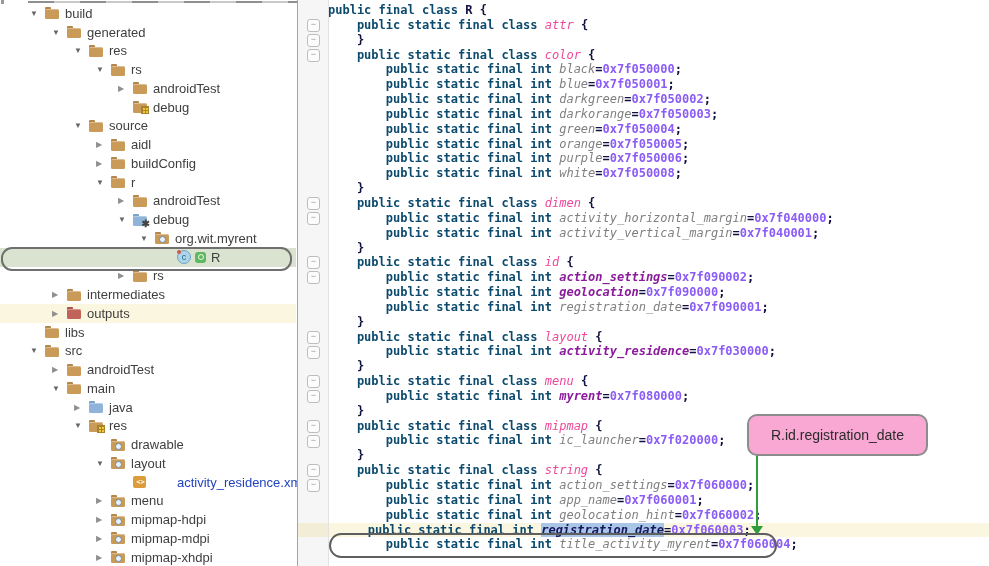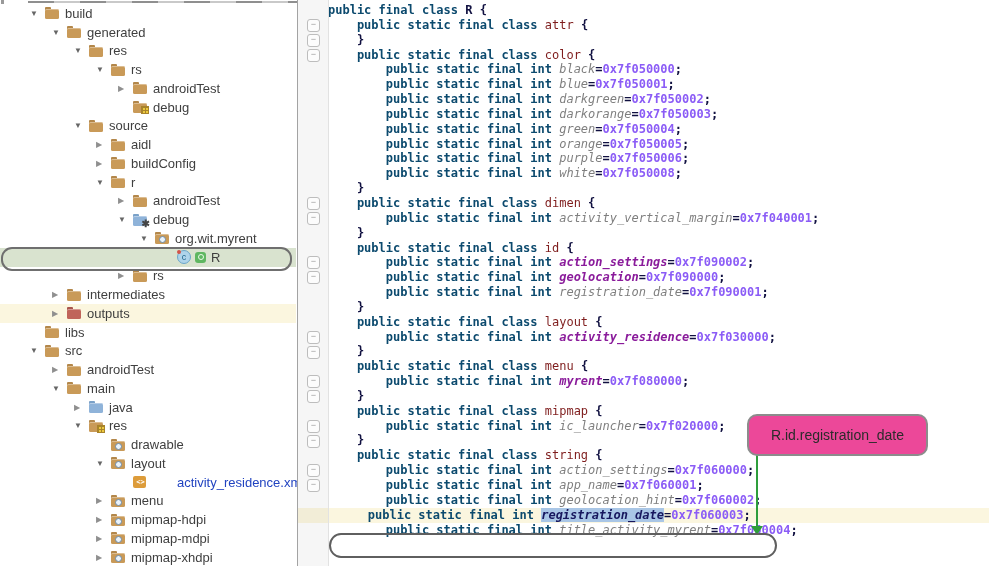--- a/index.html
+++ b/index.html
@@ -54,31 +54,31 @@
   
   #editor-panel{position:absolute;left:297px;top:0;right:0;bottom:0;background:#fff;border-left:1px solid #a3a3a3;}
   #gutter{position:absolute;left:0;top:0;width:30px;bottom:0;background:rgba(0,0,0,0.035);
           border-right:1px solid #e2e2e2;z-index:2;}
   .fold{position:absolute;left:9px;width:11px;height:11px;border:1px solid #bdbdbd;border-radius:3px;
         background:#fcfcfc;color:#9a9a9a;font-size:9px;line-height:9px;text-align:center;z-index:3;}
   #code{position:absolute;left:0;top:3px;right:0;font-family:"DejaVu Sans Mono",monospace;font-size:12px;}
   .code-line{height:14.85px;line-height:14.85px;white-space:pre;padding-left:30px;}
   .code-line.hl{background:#fbf6df;padding-left:12px;}
   .tk-k{color:#0c4a6e;font-weight:bold;}
-  .tk-c{color:#7f1d1d;}
+  .tk-c{color:#ec4899;font-style:italic;}
   .tk-fu{color:#7f7f7f;font-style:italic;}
   .tk-fp{color:#8a1b9b;font-weight:bold;font-style:italic;}
   .tk-n{color:#8b5cf6;font-weight:bold;}
   .tk-p{color:#101040;font-weight:bold;}
   .tk-sel{color:#17175e;font-weight:bold;font-style:italic;background:#a9c6e6;}
   
   #code-oval{position:absolute;left:329px;top:533px;width:444px;height:21px;border:2px solid #5f5f5f;
              border-radius:12px/50%;pointer-events:none;z-index:6;}
   
-  #callout{position:absolute;left:747px;top:414px;width:177px;height:38px;background:#ec4899;
+  #callout{position:absolute;left:747px;top:414px;width:177px;height:38px;background:#f9a8d4;
            border:2px solid #8c8c8c;border-radius:10px;display:flex;align-items:center;justify-content:center;
            font-size:14px;color:#2b2b2b;z-index:7;}
   #arrow-line{position:absolute;left:756px;top:452px;width:2px;height:75px;background:#2e9e3c;z-index:6;}
   #arrow-head{position:absolute;left:751px;top:526px;width:0;height:0;border-left:6px solid transparent;
               border-right:6px solid transparent;border-top:9px solid #2e9e3c;z-index:6;}
 </style>
 </head>
 <body>
 
 <div id="screen">
@@ -302,20 +302,21 @@
         <div class="code-line"><span class="tk-k">        public static final int </span><span class="tk-fu">black</span><span class="tk-p">=</span><span class="tk-n">0x7f050000</span><span class="tk-p">;</span></div>
         <div class="code-line"><span class="tk-k">        public static final int </span><span class="tk-fu">blue</span><span class="tk-p">=</span><span class="tk-n">0x7f050001</span><span class="tk-p">;</span></div>
         <div class="code-line"><span class="tk-k">        public static final int </span><span class="tk-fu">darkgreen</span><span class="tk-p">=</span><span class="tk-n">0x7f050002</span><span class="tk-p">;</span></div>
         <div class="code-line"><span class="tk-k">        public static final int </span><span class="tk-fu">darkorange</span><span class="tk-p">=</span><span class="tk-n">0x7f050003</span><span class="tk-p">;</span></div>
         <div class="code-line"><span class="tk-k">        public static final int </span><span class="tk-fu">green</span><span class="tk-p">=</span><span class="tk-n">0x7f050004</span><span class="tk-p">;</span></div>
         <div class="code-line"><span class="tk-k">        public static final int </span><span class="tk-fu">orange</span><span class="tk-p">=</span><span class="tk-n">0x7f050005</span><span class="tk-p">;</span></div>
         <div class="code-line"><span class="tk-k">        public static final int </span><span class="tk-fu">purple</span><span class="tk-p">=</span><span class="tk-n">0x7f050006</span><span class="tk-p">;</span></div>
         <div class="code-line"><span class="tk-k">        public static final int </span><span class="tk-fu">white</span><span class="tk-p">=</span><span class="tk-n">0x7f050008</span><span class="tk-p">;</span></div>
         <div class="code-line"><span class="tk-p">    }</span></div>
         <div class="code-line"><span class="tk-k">    public static final class </span><span class="tk-c">dimen</span><span class="tk-p"> {</span></div>
+        <div class="code-line"><span class="tk-k">        public static final int </span><span class="tk-fu">activity_horizontal_margin</span><span class="tk-p">=</span><span class="tk-n">0x7f040000</span><span class="tk-p">;</span></div>
         <div class="code-line"><span class="tk-k">        public static final int </span><span class="tk-fu">activity_vertical_margin</span><span class="tk-p">=</span><span class="tk-n">0x7f040001</span><span class="tk-p">;</span></div>
         <div class="code-line"><span class="tk-p">    }</span></div>
         <div class="code-line"><span class="tk-k">    public static final class </span><span class="tk-c">id</span><span class="tk-p"> {</span></div>
         <div class="code-line"><span class="tk-k">        public static final int </span><span class="tk-fp">action_settings</span><span class="tk-p">=</span><span class="tk-n">0x7f090002</span><span class="tk-p">;</span></div>
         <div class="code-line"><span class="tk-k">        public static final int </span><span class="tk-fp">geolocation</span><span class="tk-p">=</span><span class="tk-n">0x7f090000</span><span class="tk-p">;</span></div>
         <div class="code-line"><span class="tk-k">        public static final int </span><span class="tk-fu">registration_date</span><span class="tk-p">=</span><span class="tk-n">0x7f090001</span><span class="tk-p">;</span></div>
         <div class="code-line"><span class="tk-p">    }</span></div>
         <div class="code-line"><span class="tk-k">    public static final class </span><span class="tk-c">layout</span><span class="tk-p"> {</span></div>
         <div class="code-line"><span class="tk-k">        public static final int </span><span class="tk-fp">activity_residence</span><span class="tk-p">=</span><span class="tk-n">0x7f030000</span><span class="tk-p">;</span></div>
         <div class="code-line"><span class="tk-p">    }</span></div>

